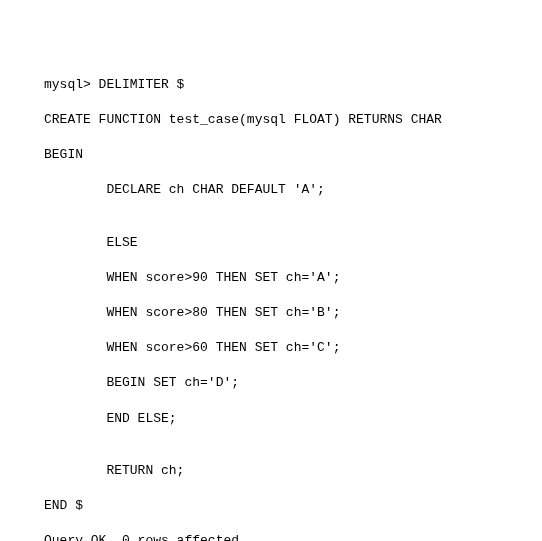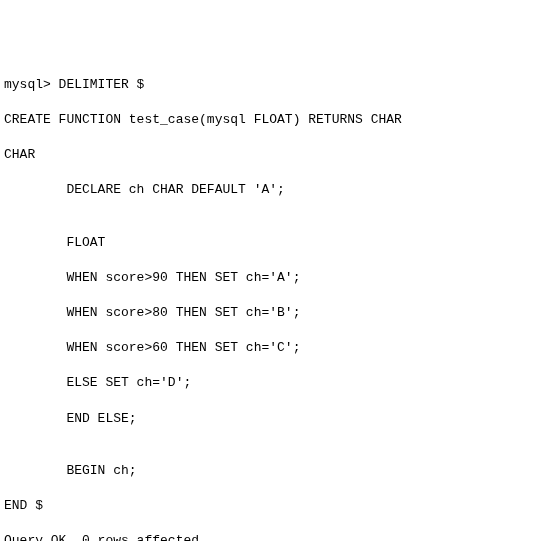--- a/index.html
+++ b/index.html
@@ -10,40 +10,41 @@
       font-size: 13px;
       line-height: 1.35;
       color: #000000;
       white-space: pre;
       width: 542px;
       box-sizing: border-box;
       position: relative;
     }
     .code-line {
       display: block;
+      margin-left: 40px;
     }
   </style>
 </head>
 <body>
 
 
 
 <span class="code-line">mysql&gt; DELIMITER $</span>
 <span class="code-line">CREATE FUNCTION test_case(mysql FLOAT) RETURNS CHAR</span>
-<span class="code-line">CHAR</span>
+<span class="code-line">BEGIN</span>
 <span class="code-line">        DECLARE ch CHAR DEFAULT 'A';</span>
 <span class="code-line"></span>
-<span class="code-line">        FLOAT</span>
+<span class="code-line">        ELSE</span>
 <span class="code-line">        WHEN score&gt;90 THEN SET ch='A';</span>
 <span class="code-line">        WHEN score&gt;80 THEN SET ch='B';</span>
 <span class="code-line">        WHEN score&gt;60 THEN SET ch='C';</span>
-<span class="code-line">        ELSE SET ch='D';</span>
+<span class="code-line">        BEGIN SET ch='D';</span>
 <span class="code-line">        END ELSE;</span>
 <span class="code-line"></span>
-<span class="code-line">        BEGIN ch;</span>
+<span class="code-line">        RETURN ch;</span>
 <span class="code-line">END $</span>
 <span class="code-line">Query OK, 0 rows affected</span>
 <span class="code-line"></span>
 
 <span class="code-line"></span>
 <span class="code-line"></span>
 
 
 
 

